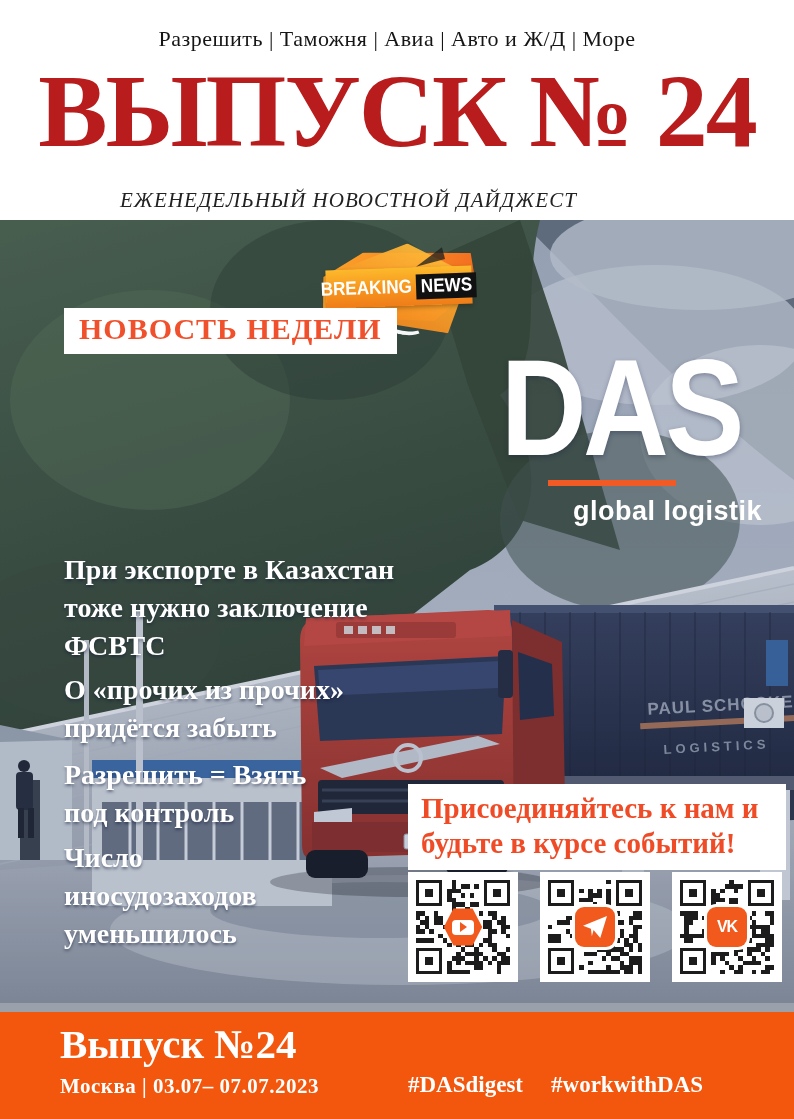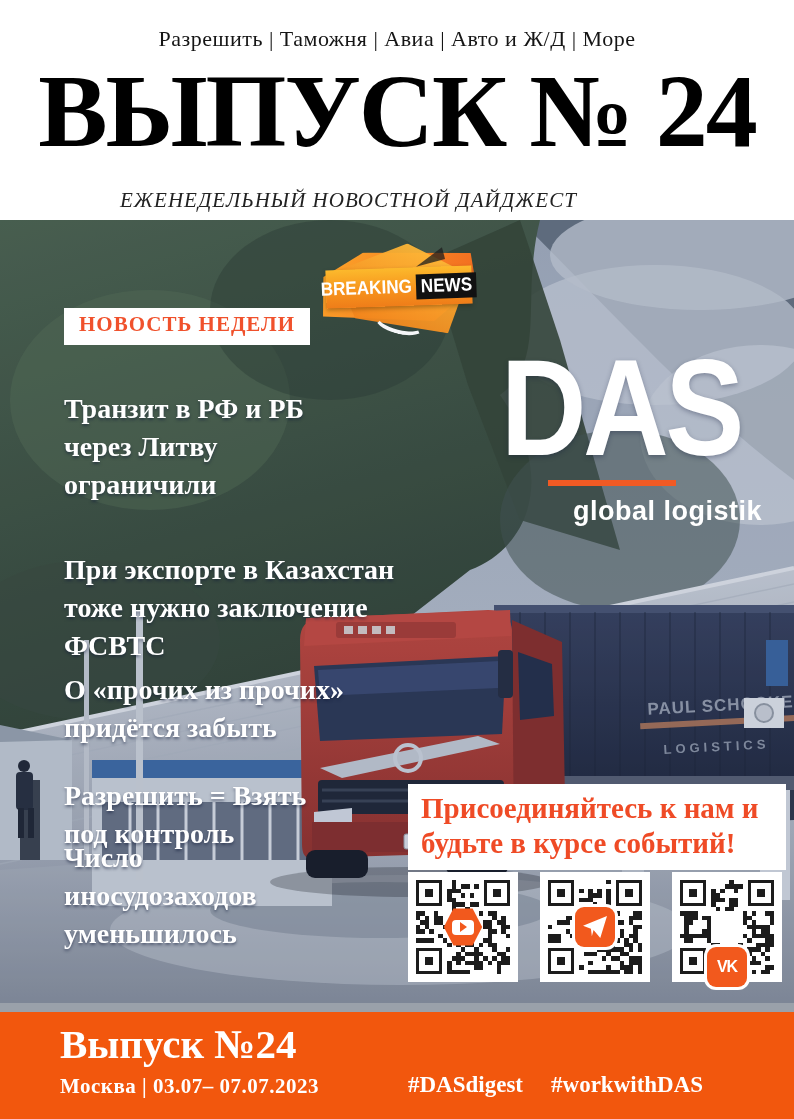--- a/index.html
+++ b/index.html
@@ -3,21 +3,21 @@
 <meta charset="utf-8">
 <style>
   html,body{margin:0;padding:0;background:#ffffff;}
   .page{position:relative;width:794px;height:1119px;background:#fff;overflow:hidden;
         font-family:"Liberation Serif",serif;}
 
   
   .cats{position:absolute;top:26px;left:0;width:100%;text-align:center;
         font-size:22px;color:#151515;letter-spacing:.5px;}
   .title{position:absolute;top:56px;left:0;width:100%;text-align:center;
-         font-weight:bold;color:#000000;font-size:104px;line-height:1.05;letter-spacing:-2px;}
+         font-weight:bold;color:#b91c1c;font-size:104px;line-height:1.05;letter-spacing:-2px;}
   .subtitle{position:absolute;top:188px;left:120px;font-style:italic;
             font-size:21px;color:#222;letter-spacing:1px;}
 
   
   .photo{position:absolute;top:220px;left:0;width:794px;height:783px;overflow:hidden;}
   .photo svg{display:block;}
   .photo svg text{font-family:"Liberation Sans",sans-serif;}
 
   
   .badge{position:absolute;left:316px;top:241px;width:166px;height:94px;}
@@ -37,24 +37,24 @@
   .badge .bar-inner{display:flex;align-items:center;gap:5px;transform:scaleX(.9);}
   .badge .w1{color:#fff;font-family:"Liberation Sans",sans-serif;font-weight:bold;font-size:19px;}
   .badge .w2{background:#111;color:#fff;padding:1px 5px 2px;
       font-family:"Liberation Sans",sans-serif;font-weight:bold;font-size:19px;}
   .badge .swoosh{position:absolute;left:58px;top:68px;width:46px;height:18px;
       border:3px solid transparent;border-bottom:4px solid #f4f6f8;border-radius:50%;
       transform:rotate(14deg);}
 
   
   .weekly{position:absolute;left:64px;top:308px;background:#fff;padding:4px 15px 8px;}
-  .weekly span{color:#f0512c;font-size:21px;font-weight:bold;letter-spacing:1px;}
+  .weekly span{color:#f0512c;font-size:30px;font-weight:bold;letter-spacing:1px;}
   .hl{position:absolute;left:64px;width:352px;color:#fff;font-weight:bold;font-size:28px;
       line-height:1.36;white-space:pre-line;text-shadow:0 2px 3px rgba(15,25,55,.5);}
-  .hl1{top:390px;} .hl2{top:551px;} .hl3{top:671px;} .hl4{top:777px;} .hl5{top:839px;}
+  .hl1{top:390px;} .hl2{top:551px;} .hl3{top:671px;} .hl4{top:756px;} .hl5{top:839px;}
 
   
   .das{position:absolute;left:462px;top:338px;width:300px;text-align:right;color:#fff;
        font-family:"Liberation Sans",sans-serif;}
   .das .word{font-size:138px;font-weight:bold;line-height:1;letter-spacing:-4px;
        transform:scaleX(.86);transform-origin:center;text-shadow:0 2px 6px rgba(20,30,60,.35);}
   .das .rule{width:128px;height:6px;background:#f15a24;margin:4px auto 10px;}
   .das .tagline{font-size:27px;font-weight:bold;letter-spacing:.5px;}
 
   
@@ -77,21 +77,21 @@
   .yt{background:#f2591d;clip-path:polygon(26% 4%,74% 4%,98% 50%,74% 96%,26% 96%,2% 50%);}
   .yt .btn{width:22px;height:15px;background:#fff;border-radius:4px;
       display:flex;align-items:center;justify-content:center;}
   .yt .tri{width:0;height:0;border-left:7px solid #f2591d;
       border-top:5px solid transparent;border-bottom:5px solid transparent;margin-left:1px;}
   .tg,.vk{background:#f2591d;border-radius:9px;box-shadow:0 0 0 3px #fff;}
   .yt{box-shadow:none;}
   .tg .plane{width:24px;height:22px;background:#fff;
       clip-path:polygon(0 44%,100% 0,72% 100%,44% 64%,37% 92%,33% 58%);}
   .vk{color:#fff;font-family:"Liberation Sans",sans-serif;font-weight:bold;font-size:16px;
-      display:flex;align-items:center;justify-content:center;letter-spacing:-1px;margin-top:40px;}
+      display:flex;align-items:center;justify-content:center;letter-spacing:-1px;}
 
   
   .strip{position:absolute;top:1003px;left:0;width:100%;height:9px;background:#9aa1aa;}
   .footer{position:absolute;top:1012px;left:0;width:100%;height:137px;background:#f2570d;color:#fff;}
   .f-issue{position:absolute;left:60px;top:8px;font-size:41px;font-weight:bold;}
   .f-loc{position:absolute;left:60px;top:62px;font-size:21px;font-weight:bold;letter-spacing:.5px;}
   .f-tags{position:absolute;left:408px;top:60px;font-size:23px;font-weight:bold;display:flex;gap:28px;}
 </style>
 </head>
 <body>
@@ -270,23 +270,20 @@
         <span class="w2">NEWS</span>
       </div>
     </div>
     <div class="swoosh"></div>
   </div>
 
   <div class="weekly">
     <span>НОВОСТЬ НЕДЕЛИ</span>
   </div>
 
-  <div class="hl hl1">Транзит в РФ и РБ
-через Литву
-ограничили</div>
   <div class="hl hl2">При экспорте в Казахстан
 тоже нужно заключение
 ФСВТС</div>
   <div class="hl hl3">О «прочих из прочих»
 придётся забыть</div>
   <div class="hl hl4">Разрешить = Взять
 под контроль</div>
   <div class="hl hl5">Число
 иносудозаходов
 уменьшилось</div>

